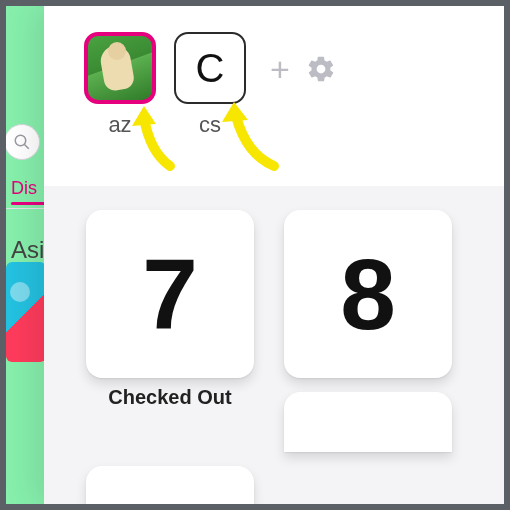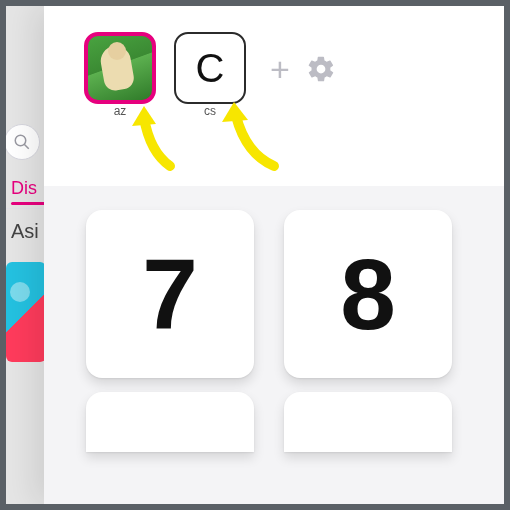--- a/index.html
+++ b/index.html
@@ -13,21 +13,21 @@
   .frame {
     position: absolute;
     left: 6px; top: 6px; right: 6px; bottom: 6px;
     background: #fff;
     overflow: hidden;
   }
   
   .bg {
     position: absolute;
     left: 0; top: 0; width: 50px; height: 100%;
-    background: #e5e5e5;
+    background: #86efac;
   }
   .bg-search {
     position: absolute;
     left: -2px; top: 118px;
     width: 36px; height: 36px;
     border: 1px solid #d6d6de;
     border-radius: 18px;
     display: flex; align-items: center; justify-content: center;
     color: #9a9aa2;
     background: #fff;
@@ -47,23 +47,23 @@
     border-radius: 2px;
   }
   .bg-divider {
     position: absolute;
     left: 0; top: 202px;
     width: 50px; height: 1px;
     background: #e2e2e8;
   }
   .bg-asi {
     position: absolute;
-    left: 5px; top: 214px;
+    left: 5px; top: 230px;
     color: #444;
-    font-size: 20px;
+    font-size: 24px;
   }
   .bg-card {
     position: absolute;
     left: 0; top: 256px;
     width: 40px; height: 100px;
     background: linear-gradient(135deg, #24c1e0 0%, #24c1e0 50%, #ff3b5c 50%, #ff3b5c 100%);
     border-radius: 6px;
   }
   .bg-card .circ {
     position:absolute; left:4px; top:20px;
@@ -115,21 +115,22 @@
     width: 72px; height: 72px;
     border-radius: 14px;
     border: 2px solid #2b2b2b;
     background: #fff;
     display:flex; align-items:center; justify-content:center;
     font-size: 40px;
     color: #111;
     font-weight: 400;
   }
   .profile-label {
-    font-size: 12px;
+    margin-top: 8px;
+    font-size: 22px;
     color: #555;
   }
   .header-icons {
     display: flex;
     gap: 16px;
     align-items: center;
     margin-top: 20px;
     margin-left: 6px;
     color: #bcbcc4;
   }
@@ -239,19 +240,20 @@
       <svg width="80" height="80">
         <path d="M 52 70 Q 24 58 14 20"></path>
         <polygon points="12,6 0,26 26,24"></polygon>
       </svg>
     </div>
 
     <div class="dash">
       <div class="tiles">
         <div class="tile">7</div>
         <div class="tile">8</div>
+        <div class="tile-label">Checked Out</div>
         <div class="tile-row2"></div>
         <div class="tile-row2"></div>
       </div>
     </div>
 
   </div>
 </div>
 
 </body></html>

